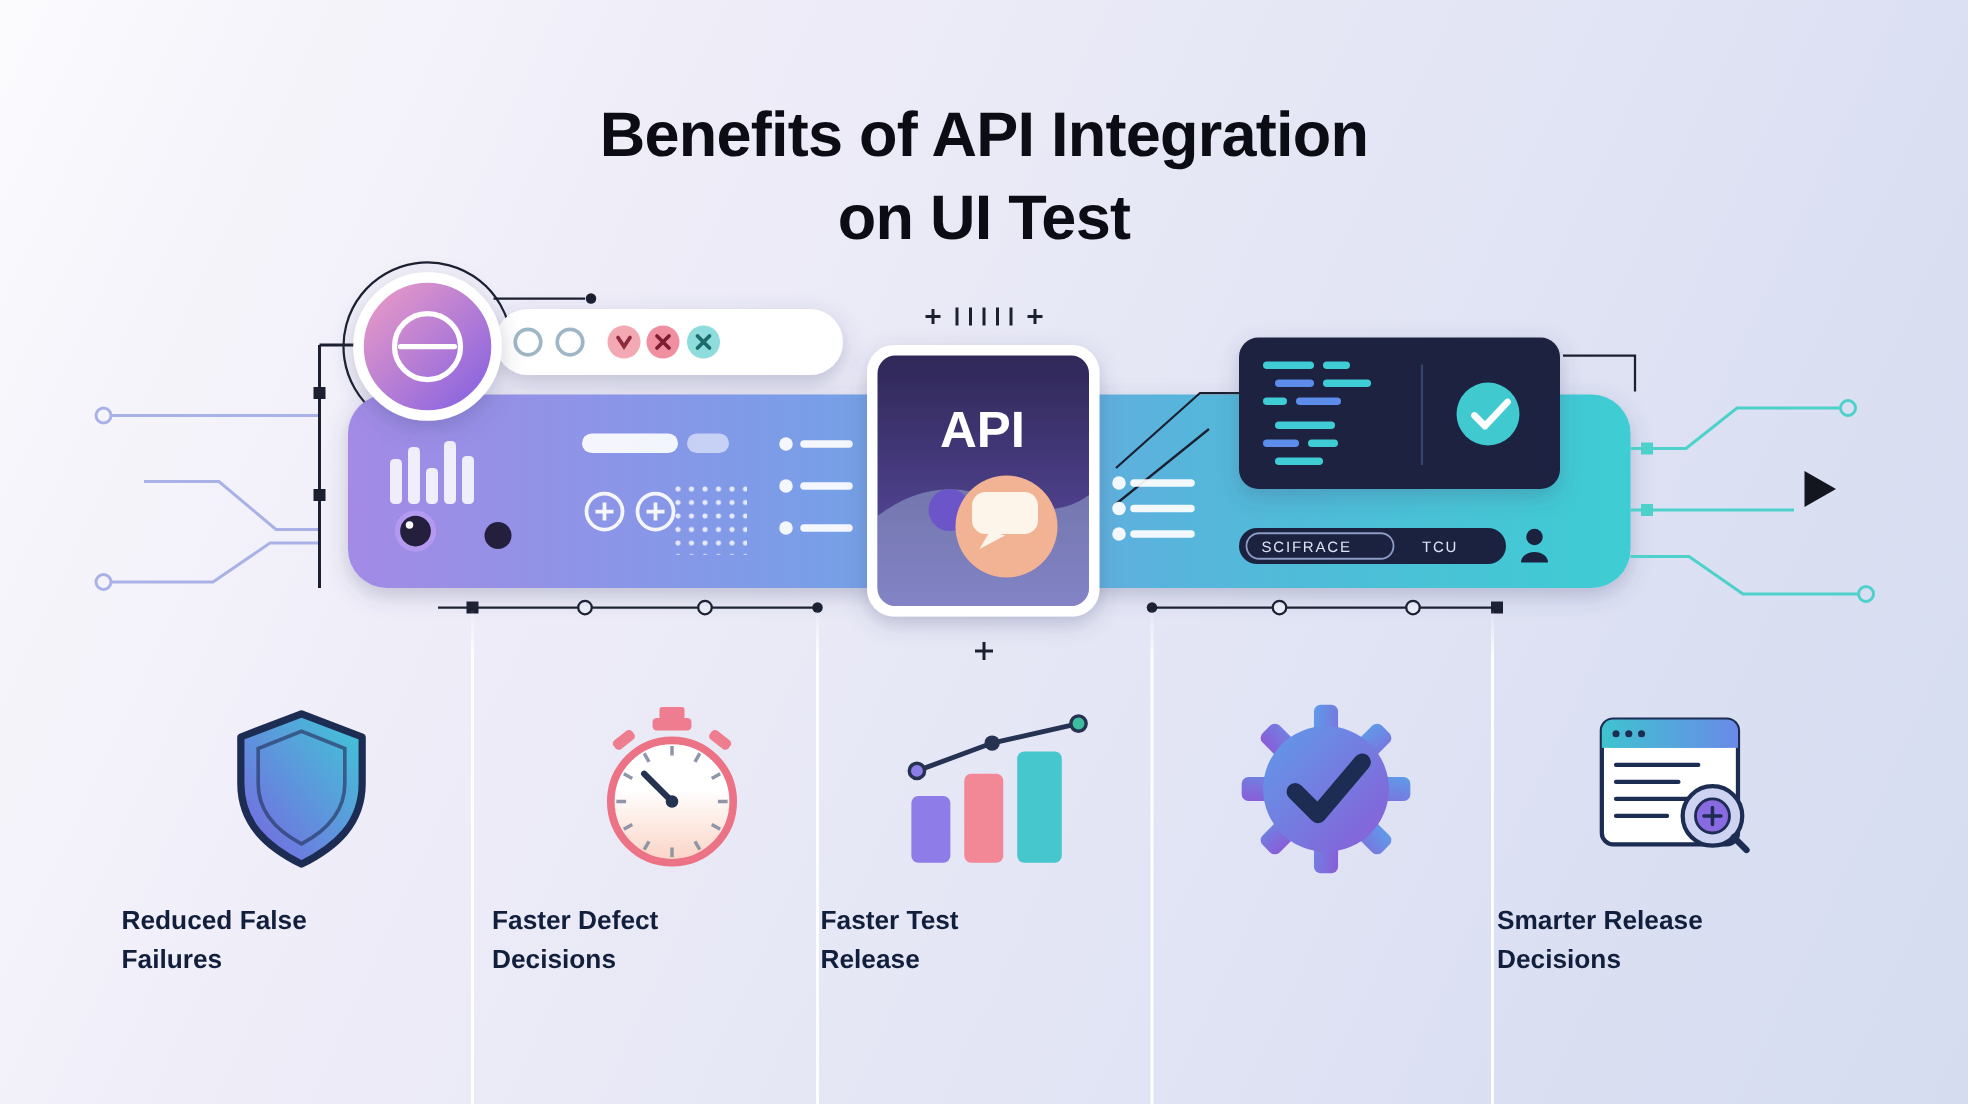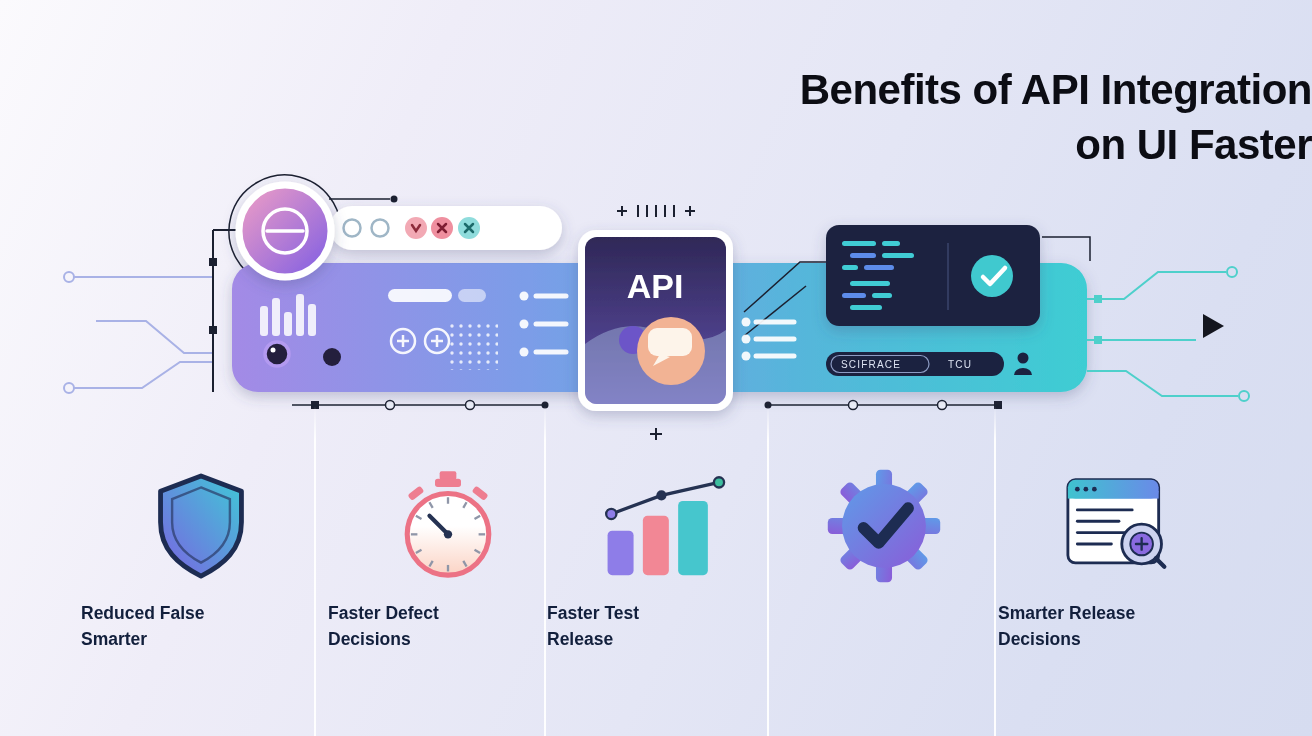--- a/index.html
+++ b/index.html
@@ -2,21 +2,21 @@
 <html><head>
 <meta charset="utf-8">
 <style>
   html,body{margin:0;padding:0;background:#cfd4ea;}
   .stage{
     position:relative;width:1312px;height:736px;overflow:hidden;
     background:linear-gradient(115deg,#fbfafd 0%,#efedf8 28%,#e4e6f5 58%,#dadff2 82%,#d6dcf0 100%);
     font-family:"Liberation Sans",sans-serif;
   }
   .title{
-    position:absolute;left:0;right:0;top:62px;text-align:right;
+    position:absolute;left:0;right:0;top:62px;text-align:center;
     color:#0c0d14;font-weight:700;font-size:42px;line-height:55px;letter-spacing:-.5px;
   }
   .illustration{position:absolute;left:0;top:0;width:1312px;height:460px;}
   svg text{font-family:"Liberation Sans",sans-serif;}
   .divider{
     position:absolute;top:406px;bottom:0;width:2px;
     background:linear-gradient(180deg,rgba(255,255,255,0) 0%,rgba(255,255,255,.95) 10%,rgba(255,255,255,.95) 100%);
   }
   .benefit{position:absolute;top:462px;width:240px;text-align:left;}
   .icon-wrap{height:128px;display:flex;align-items:center;justify-content:center;}
@@ -24,21 +24,21 @@
     margin-top:10px;color:#121f3c;font-weight:700;font-size:17.5px;line-height:26px;
   }
 </style>
 </head>
 <body>
 
 <div class="stage">
 
   <div class="title">
     <div>Benefits of API Integration</div>
-    <div>on UI Faster</div>
+    <div>on UI Test</div>
   </div>
 
   <svg class="illustration" viewBox="0 0 1312 460">
     <defs>
       <linearGradient id="gbar" x1="0" y1="0" x2="1" y2="0">
         <stop offset="0" stop-color="#a38ae6"></stop>
           <stop offset=".35" stop-color="#7b9de8"></stop>
         <stop offset=".68" stop-color="#54b7da"></stop>
           <stop offset="1" stop-color="#3ecdd3"></stop>
       </linearGradient>
@@ -245,21 +245,21 @@
             <stop offset="0" stop-color="#3fc9d6"></stop>
               <stop offset="1" stop-color="#7b62e2"></stop>
           </linearGradient>
         </defs>
         <path d="M54 6 L96 22 V54 C96 82 78 98 54 110 C30 98 12 82 12 54 V22 Z" fill="url(#gshield)" stroke="#1d2c52" stroke-width="5" stroke-linejoin="round"></path>
         <path d="M54 18 L84 30 V54 C84 74 71 87 54 96 C37 87 24 74 24 54 V30 Z" fill="none" stroke="#2b3a66" stroke-width="2.5" opacity=".7"></path>
       </svg>
     </div>
     <div class="benefit-label">
       <span>Reduced False</span><br>
-      <span>Smarter</span>
+      <span>Failures</span>
     </div>
   </div>
 
   <div class="benefit" style="left:328px">
     <div class="icon-wrap">
       <svg width="102" height="114" viewBox="0 0 110 122">
         <defs>
           <linearGradient id="gface" x1="0" y1="0" x2="0" y2="1">
             <stop offset=".4" stop-color="#ffffff"></stop>
               <stop offset="1" stop-color="#fbd3c4"></stop>

